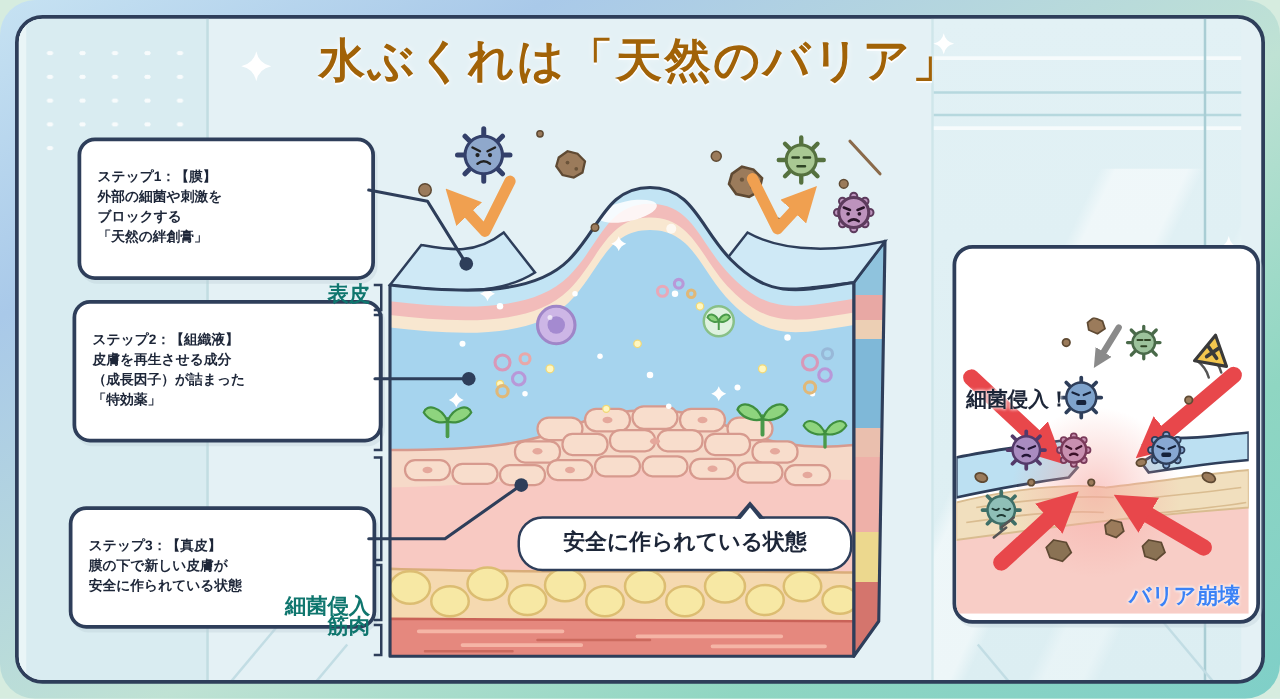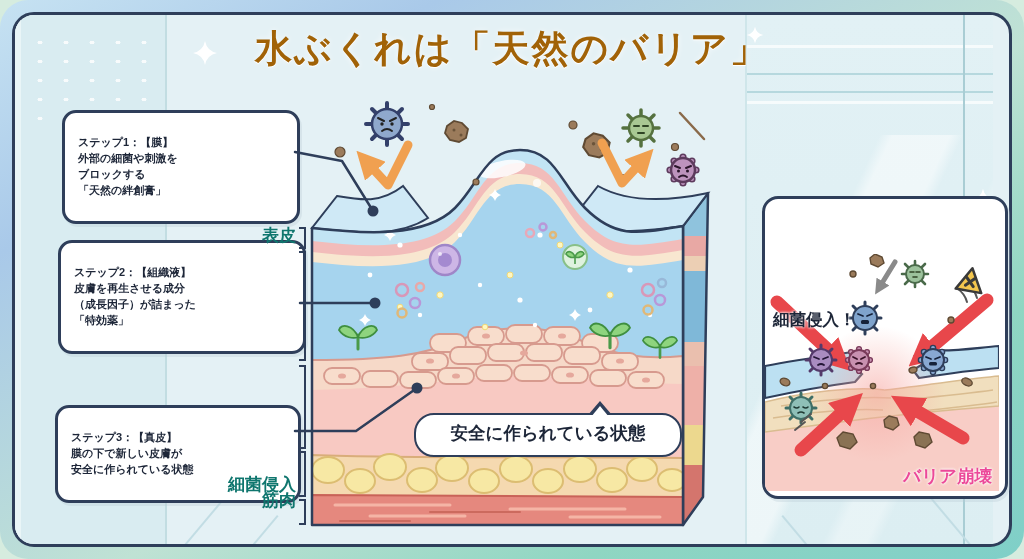--- a/index.html
+++ b/index.html
@@ -38,21 +38,21 @@
   .bubble .pt1{position:absolute;left:172px;top:-14px;width:0;height:0;
           border-left:12px solid transparent;border-right:12px solid transparent;border-bottom:14px solid #2e3e5a;}
   .bubble .pt2{position:absolute;left:175px;top:-9px;width:0;height:0;
           border-left:9px solid transparent;border-right:9px solid transparent;border-bottom:11px solid #ffffff;}
   .danger{position:absolute;left:762px;top:196px;width:240px;height:297px;background:#ffffff;
           border:3px solid #2e3e5a;border-radius:16px;box-shadow:2px 3px 0 #b9cdd655;overflow:hidden;}
   .danger .dtitle{position:absolute;left:0;top:9px;width:100%;text-align:center;font-size:17.5px;
           font-weight:800;color:#1d2638;line-height:1.4;white-space:pre-line;}
   .danger .dlab1{position:absolute;left:8px;top:110px;font-size:16.5px;font-weight:800;color:#1d2638;
           text-shadow:0 0 3px #fff,0 0 3px #fff;z-index:3;}
-  .danger .dlab2{position:absolute;right:13px;top:265px;font-size:17.5px;font-weight:800;color:#ec4899;
+  .danger .dlab2{position:absolute;right:13px;top:265px;font-size:17.5px;font-weight:800;color:#3b82f6;
           text-shadow:0 0 3px #fff,0 0 3px #fff;z-index:3;}
   .danger svg{position:absolute;left:0;top:55px;z-index:1;}
   svg{display:block;}
   .sparkle{position:absolute;}
 </style>
 </head>
 <body>
 
 <div class="frame"></div>
 <div class="panel">

